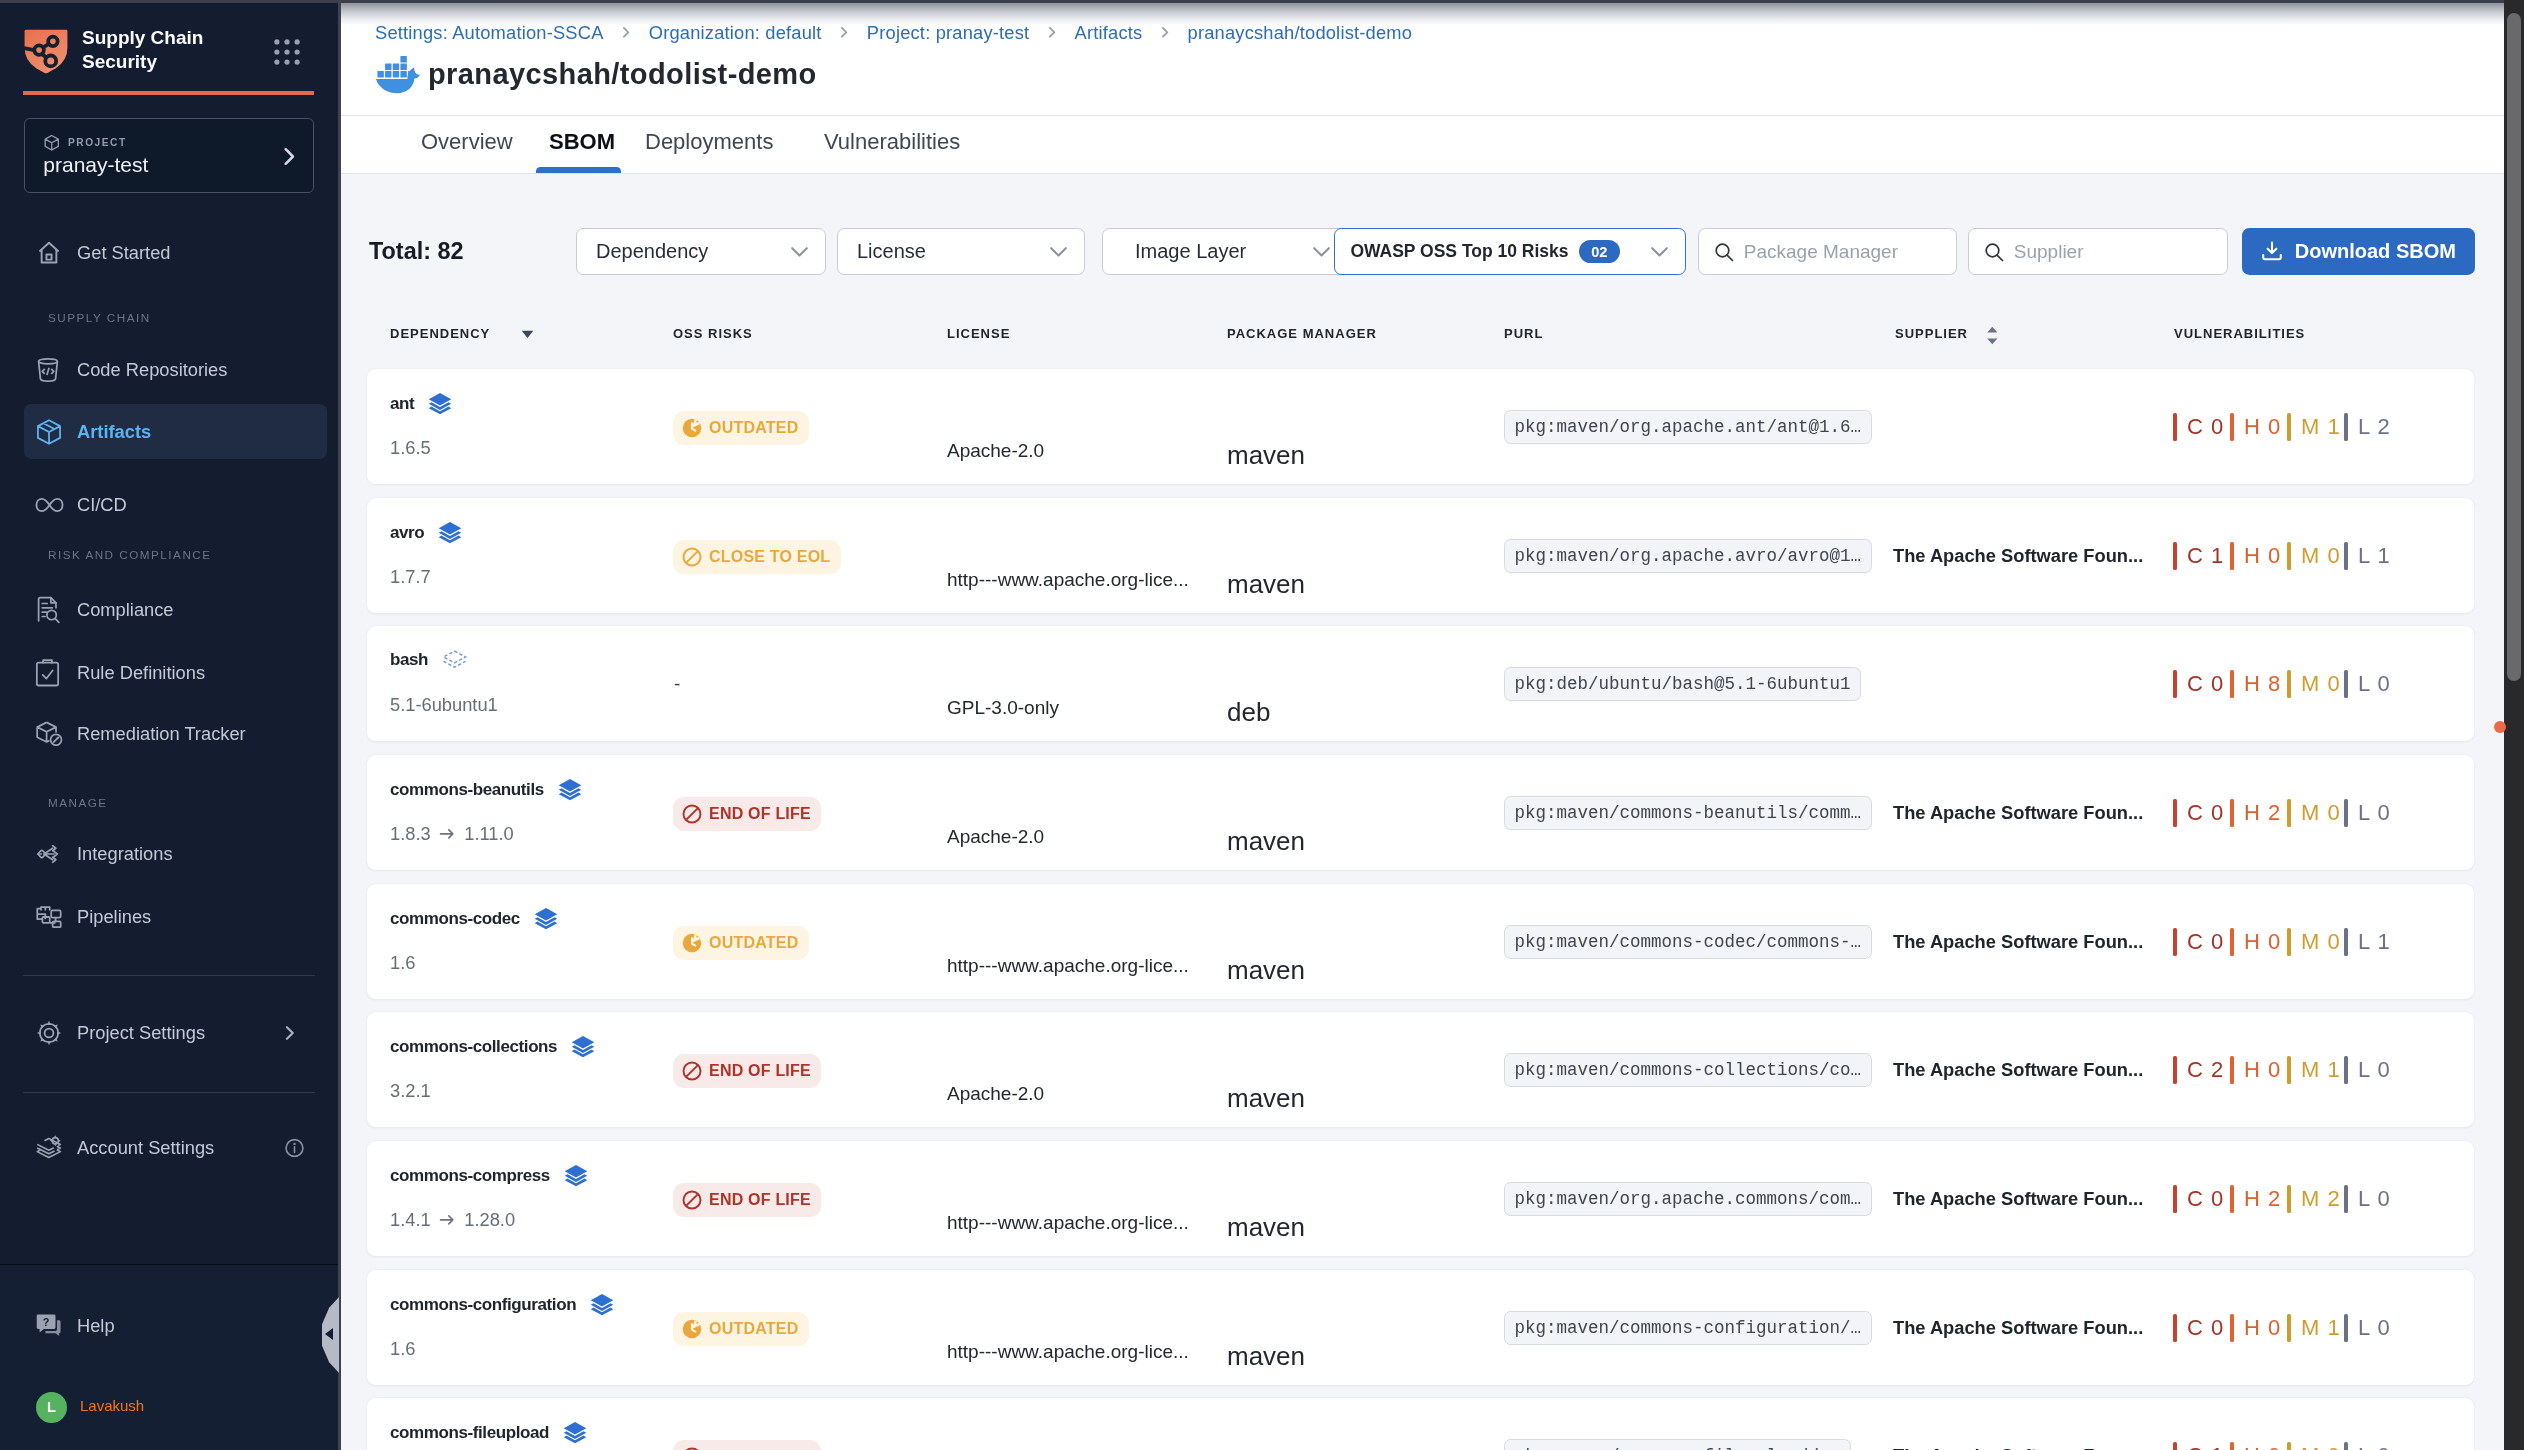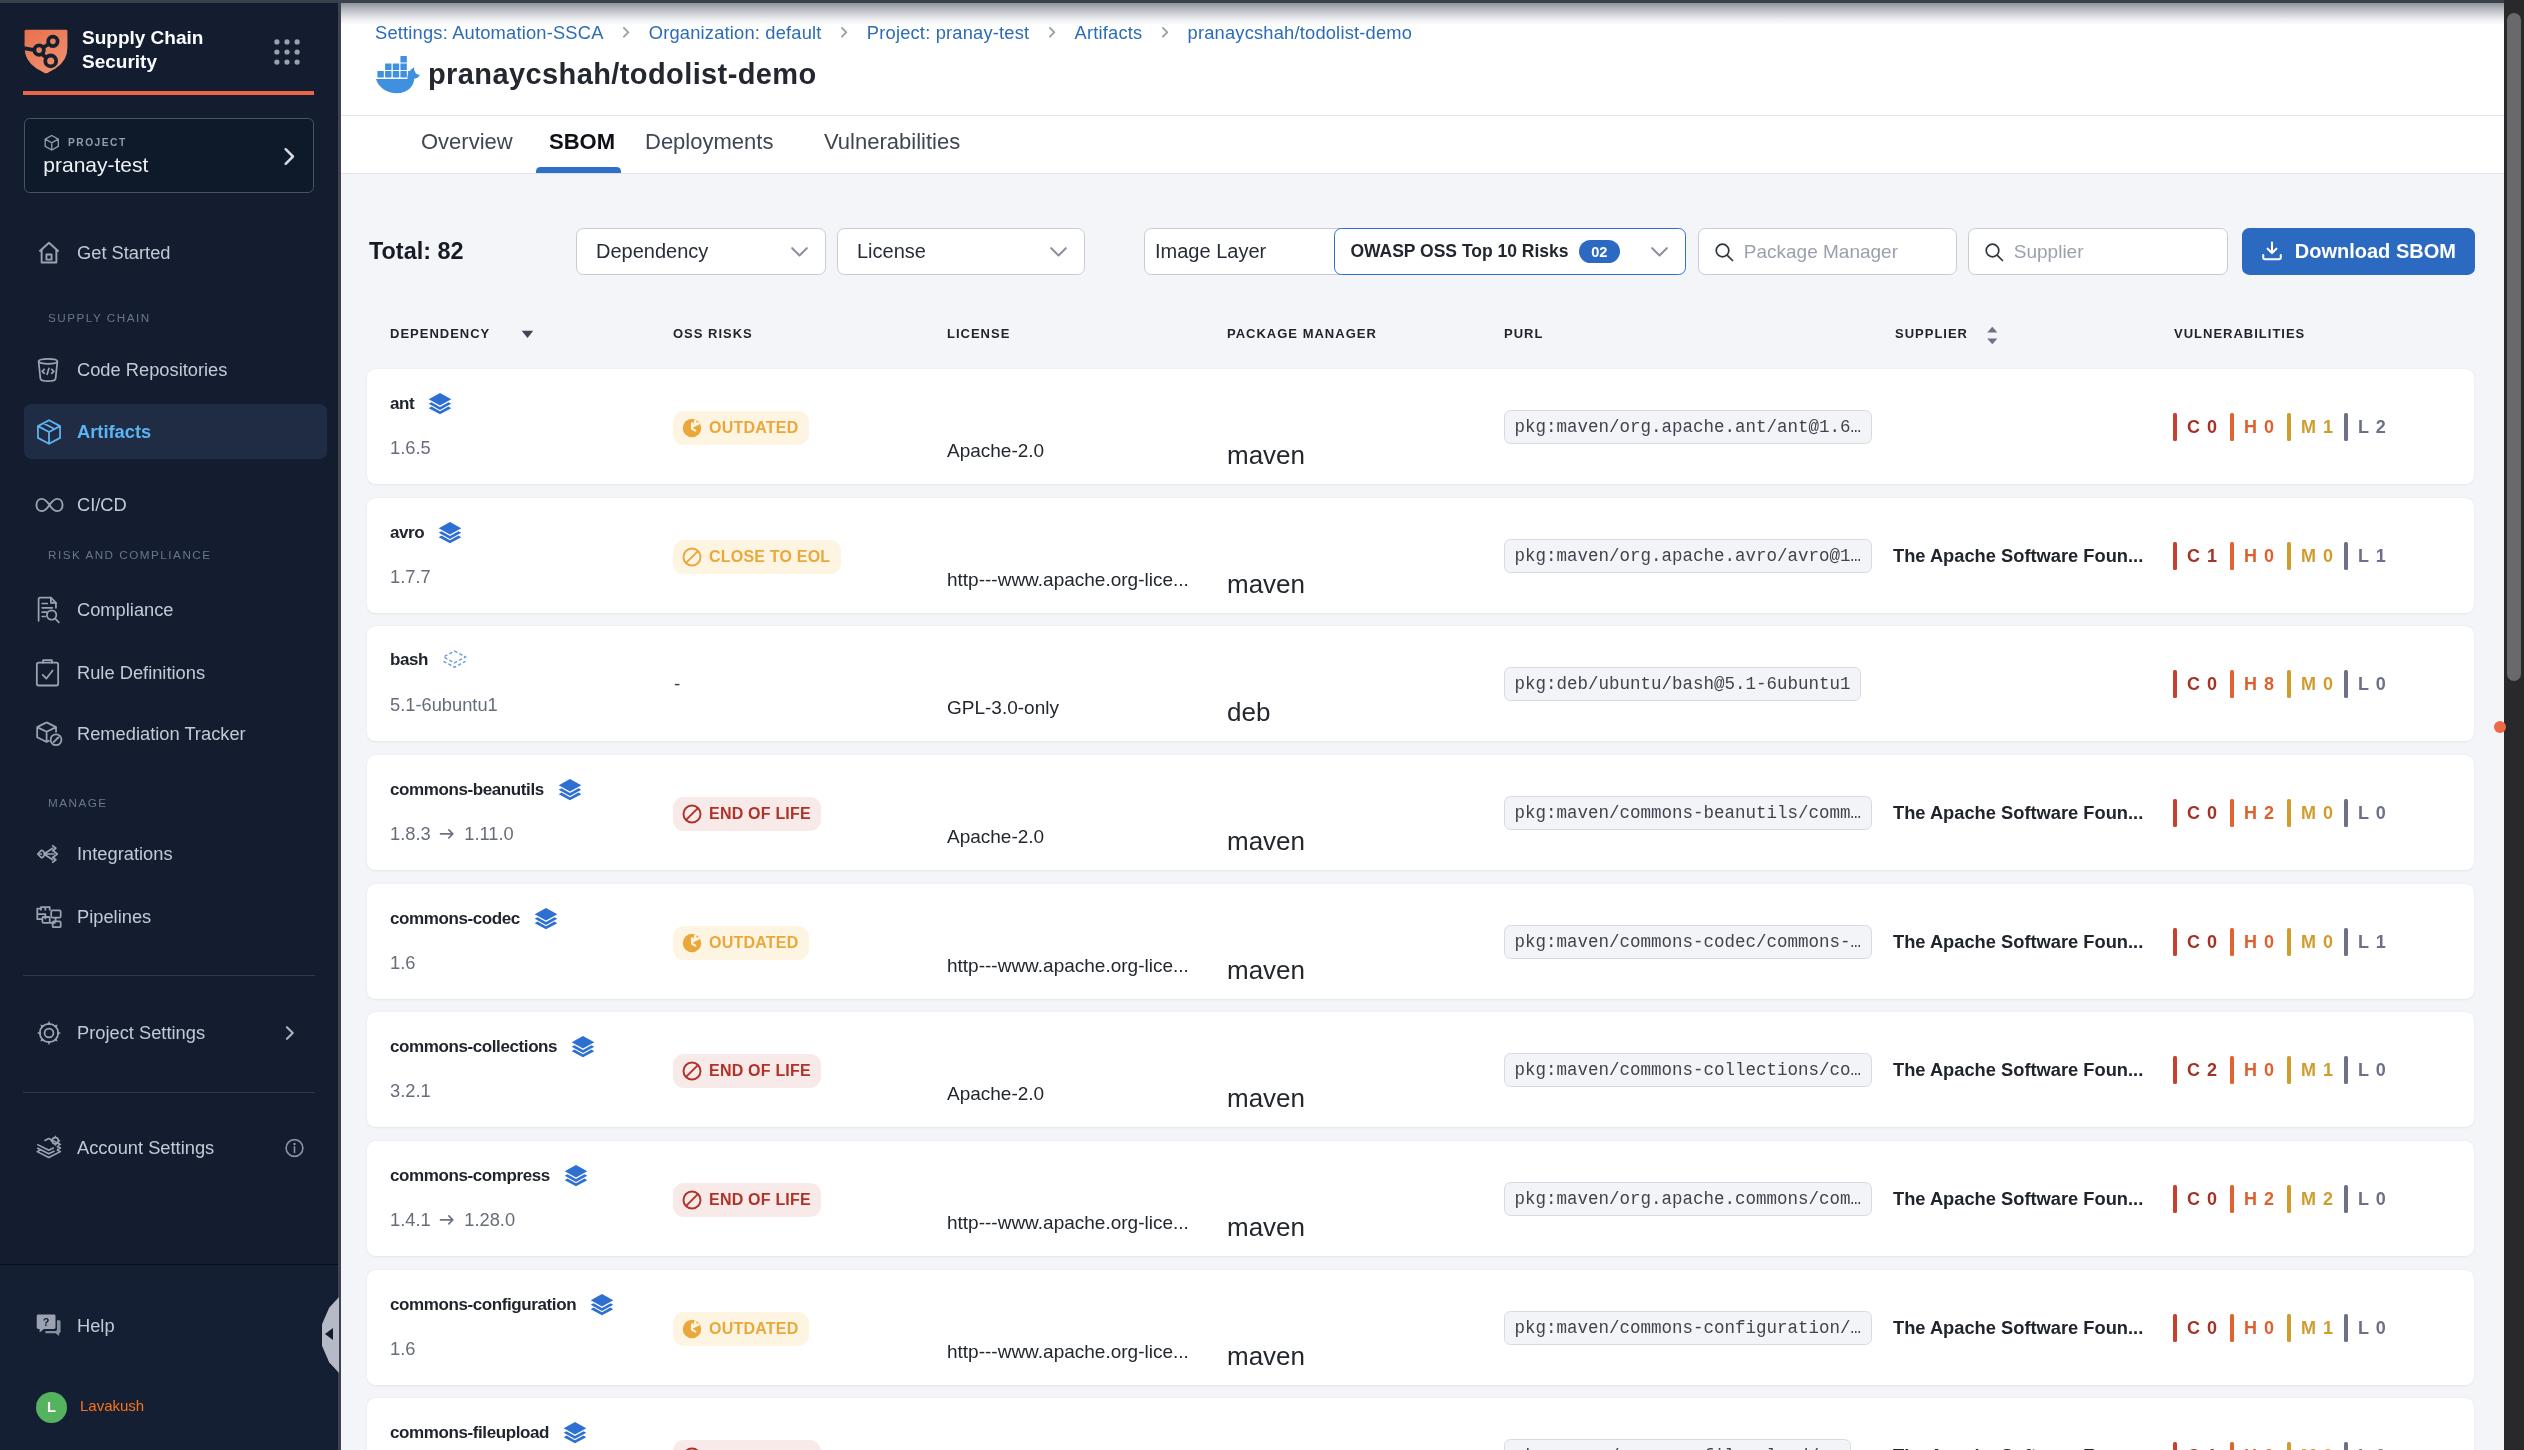--- a/index.html
+++ b/index.html
@@ -63,21 +63,21 @@
   .badge.amber { background:#fdf5e1; color:#eaa83c; }
   .badge.red { background:#f8eae8; color:#b03228; }
   .nodash { position:absolute; left:307px; top:47px; font-size:19px; color:#3a3f48; }
   .lic { position:absolute; left:580px; top:47px; font-size:19px; color:#23282f;margin-top:24px; }
   .pm { position:absolute; left:860px; top:31px; font-size:26px; color:#23282f;margin-top:40px; }
   .purl { position:absolute; left:1137px; top:41px; height:34px; border:1.5px solid #d7dae2; background:#f3f4f8; border-radius:6.6px; display:flex; align-items:center; padding:0 9.5px; font-family:"Liberation Mono", monospace; font-size:17.5px; color:#3f444d; }
   .sup { position:absolute; left:1526px; top:47px; font-size:18.3px; font-weight:600; color:#20252d; }
   .vuln { position:absolute; left:1806px; top:44px; display:flex; align-items:center; }
   .vseg { display:flex; align-items:center; width:57px; }
   .vbar { width:4.4px; height:28px; border-radius:1.5px; }
-  .vtxt { font-size:18px; font-weight:700; letter-spacing:1.1px; margin-left:9.5px; }
+  .vtxt { font-size:22px; font-weight:400; letter-spacing:1.1px; margin-left:9.5px; }
   .vc .vbar { background:#c7412e; } .vc .vtxt { color:#a23325; }
   .vh .vbar { background:#e0622e; } .vh .vtxt { color:#df5f2d; }
   .vm .vbar { background:#cf9c2e; } .vm .vtxt { color:#cf9c2e; }
   .vl .vbar { background:#6c7088; } .vl .vtxt { color:#6c7088; }
 
   
   #scrollbar { position:absolute; left:2504px; top:0; width:20.5px; height:1450px; background:#29292b; z-index:70; }
   #thumb { position:absolute; left:2.9px; top:13px; width:14px; height:668px; border-radius:7.3px; background:#69696c; }
   #odot { position:absolute; left:2494px; top:721px; width:12.4px; height:12.4px; border-radius:50%; background:#ec6a45; z-index:80; }
 </style>
@@ -137,21 +137,21 @@
 
     <div id="total">Total: 82</div>
     <div class="fbox" style="left:238px;width:250px;padding-left:19px">Dependency
       <svg class="cv" width="19" height="11.7" viewBox="0 0 26 16" fill="none" stroke="#8b919e" stroke-width="2.8" stroke-linecap="round" stroke-linejoin="round">
           <path d="M3 3 L13 13 L23 3"></path>
         </svg></div>
     <div class="fbox" style="left:499px;width:248px;padding-left:19px">License
       <svg class="cv" width="19" height="11.7" viewBox="0 0 26 16" fill="none" stroke="#8b919e" stroke-width="2.8" stroke-linecap="round" stroke-linejoin="round">
           <path d="M3 3 L13 13 L23 3"></path>
         </svg></div>
-    <div class="fbox" style="left:806px;width:246px;padding-left:10px">Image Layer
+    <div class="fbox" style="left:764px;width:246px;padding-left:32px">Image Layer
       <svg class="cv" width="19" height="11.7" viewBox="0 0 26 16" fill="none" stroke="#8b919e" stroke-width="2.8" stroke-linecap="round" stroke-linejoin="round">
           <path d="M3 3 L13 13 L23 3"></path>
         </svg></div>
     <div class="fbox" style="left:996px;width:352px;padding-left:15.4px;border-color:#2e70c8;color:#21262f;font-weight:600;font-size:17.5px">OWASP OSS Top 10 Risks
       <span style="margin-left:10.2px;background:#2c6ac2;color:#fff;font-size:14.6px;font-weight:700;border-radius:13px;padding:3.7px 12.4px;">02</span>
       <svg class="cv" width="19" height="11.7" viewBox="0 0 26 16" fill="none" stroke="#8b919e" stroke-width="2.8" stroke-linecap="round" stroke-linejoin="round">
           <path d="M3 3 L13 13 L23 3"></path>
         </svg></div>
     <div class="searchbox" style="left:1360px;width:259px;padding-left:14.6px">
       <svg width="20" height="20" viewBox="0 0 27 27" fill="none" stroke="#30353d" stroke-width="2.3">

